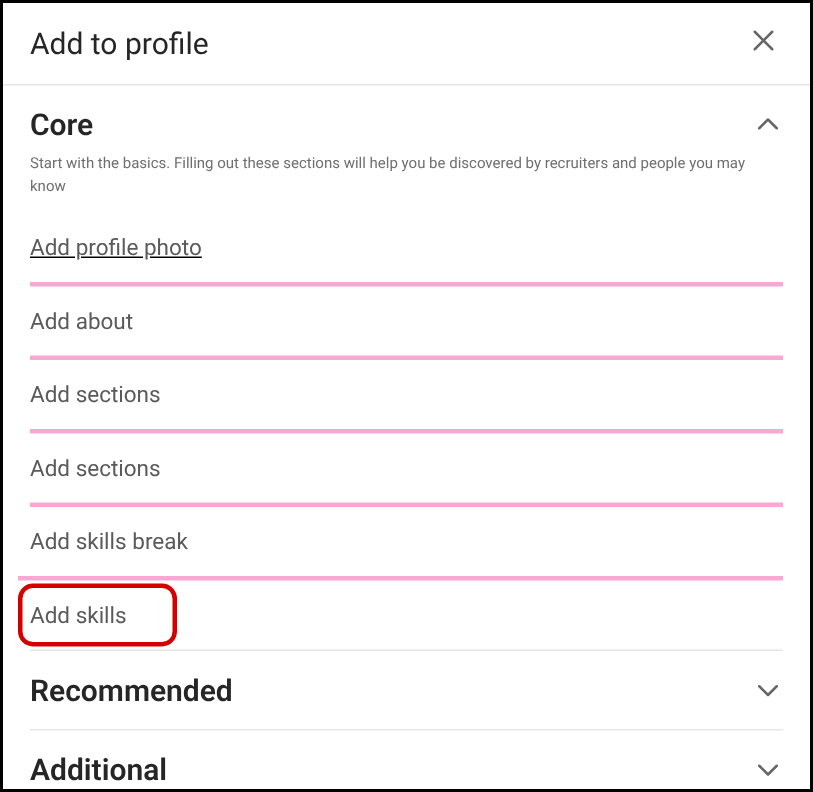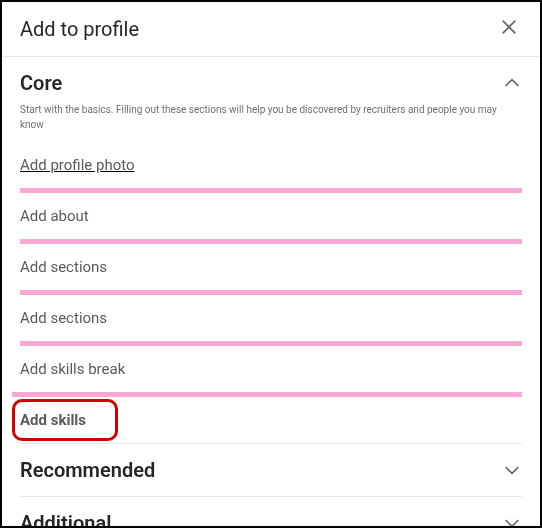--- a/index.html
+++ b/index.html
@@ -65,21 +65,21 @@
   .chev svg { width: 20px; height: 20px; }
   .section-desc {
     font-size: 10px;
     color: #6f6f6f;
     line-height: 1.45;
     padding-bottom: 10px;
   }
   .item-list { list-style: none; }
   .item {
     padding: 14px 0;
-    border-top: 5px solid #f9a8d4;
+    border-top: 3px solid #f9a8d4;
   }
   .item:first-child { border-top: none; text-decoration: underline; }
   .item a {
     font-size: 15px;
     color: #5a5a5a;
     text-decoration: none;
     cursor: pointer;
     display: block;
   }
   .highlight-box {
@@ -92,21 +92,20 @@
     left: 0;
     top: 2px;
     bottom: 2px;
     width: 100px;
     border: 3px solid #d40000;
     border-radius: 10px;
     pointer-events: none;
   }
   .highlight-box .item-inner {
     padding-left: 8px;
-    font-weight: bold;
   }
 </style>
 </head>
 <body>
 
 <div class="modal">
   <div class="header">
     <h1 class="header-title">Add to profile</h1>
     <div class="close-btn">
       <span>

